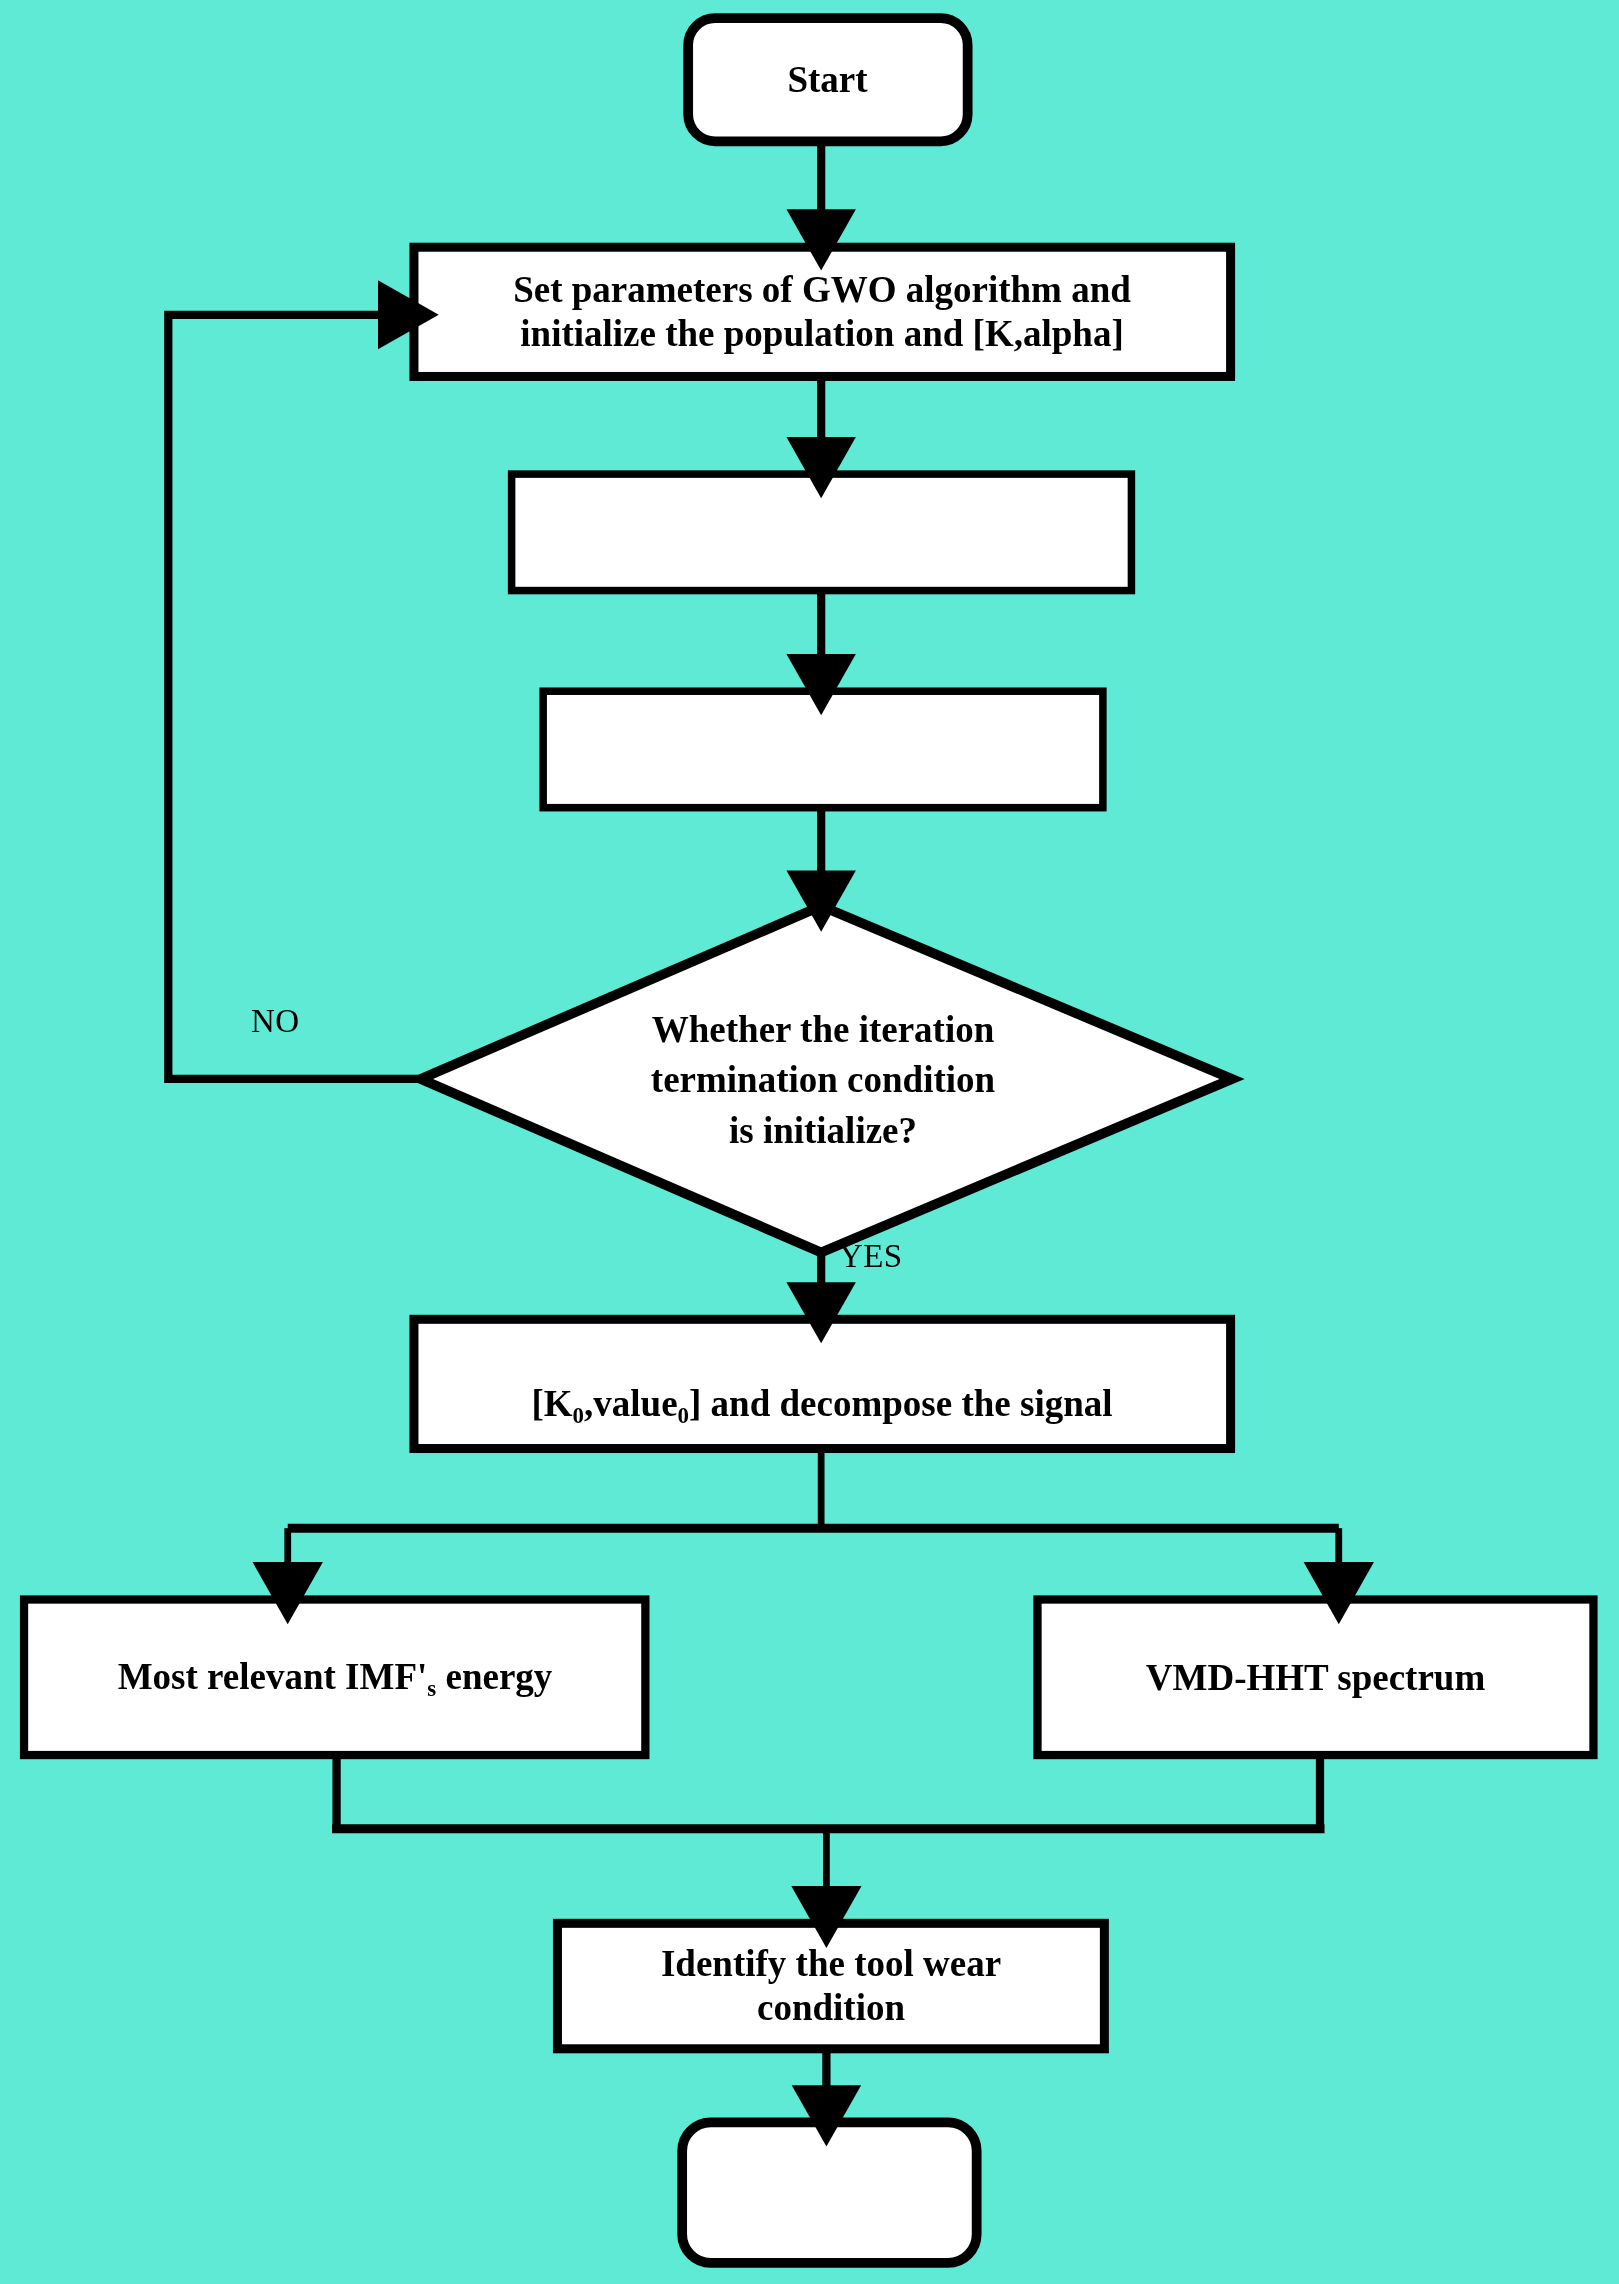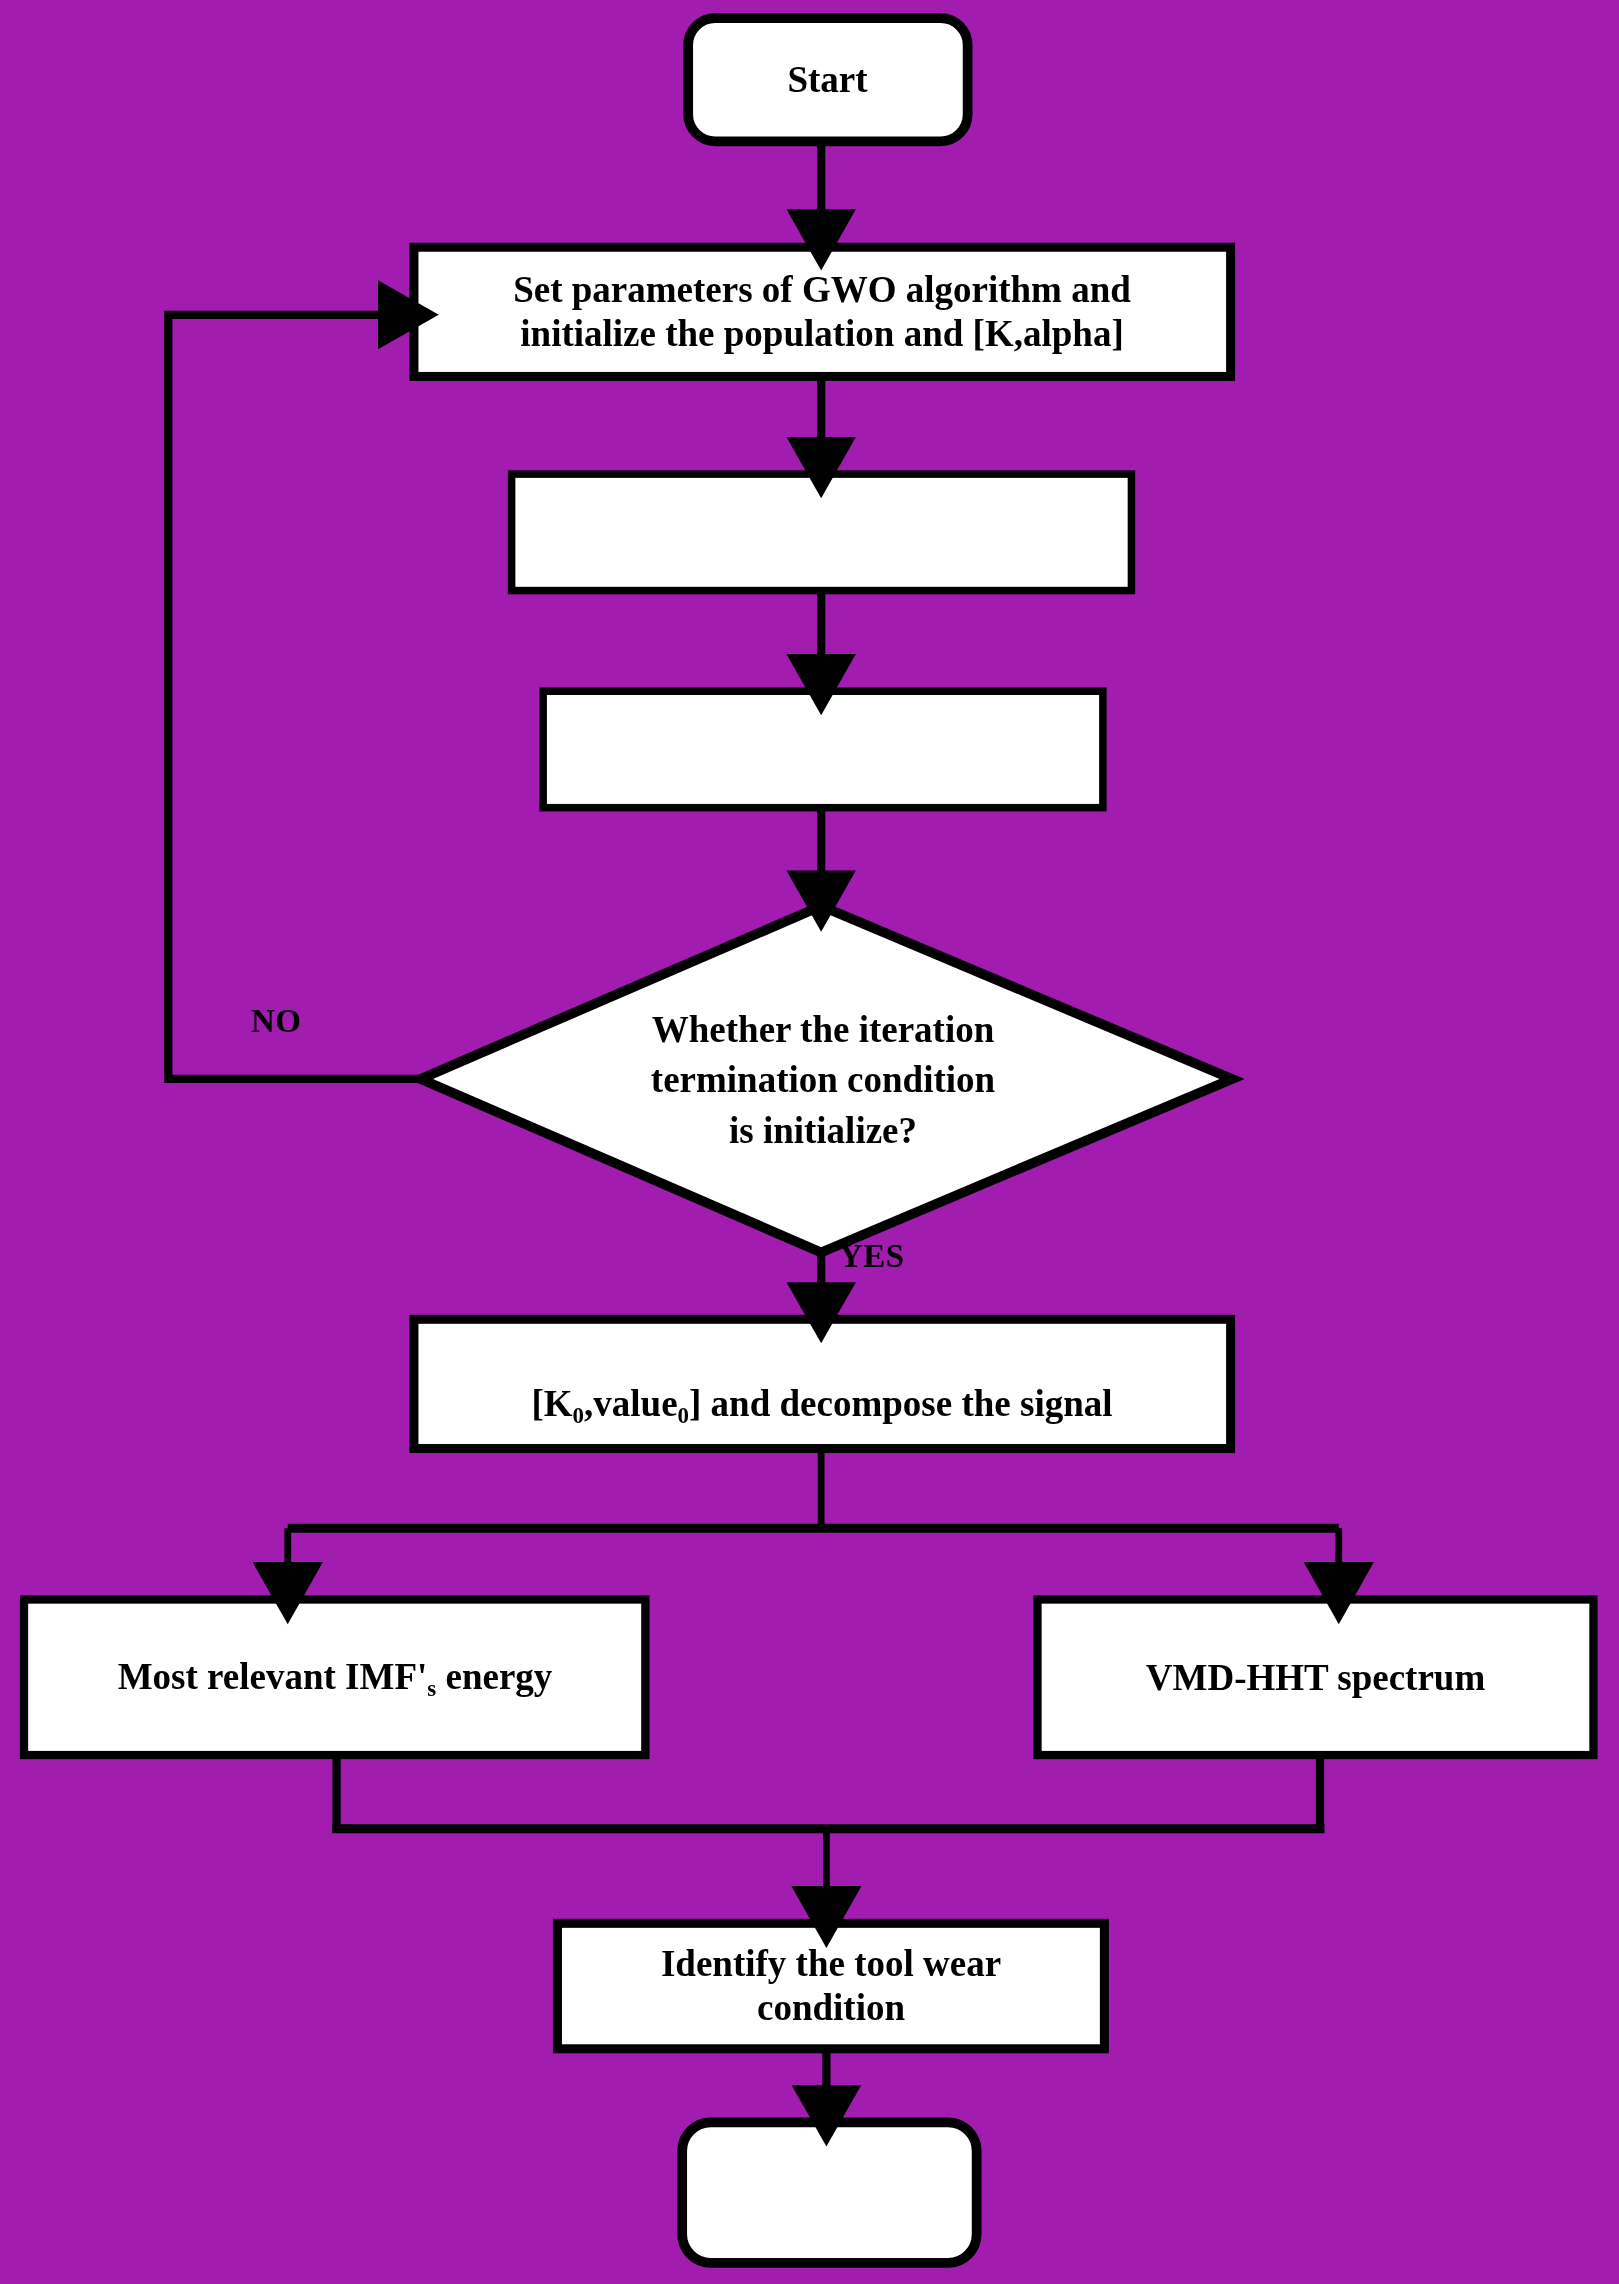--- a/index.html
+++ b/index.html
@@ -8,21 +8,21 @@
     padding: 0;
     background: #ffffff;
   }
   body {
     font-family: "Liberation Serif", "DejaVu Serif", serif;
   }
   #flowchart-root {
     position: relative;
     width: 1619px;
     height: 2284px;
-    background: #a21caf;
+    background: #5eead4;
     overflow: hidden;
   }
   #flow-svg {
     position: absolute;
     left: 0;
     top: 0;
     width: 1619px;
     height: 2284px;
   }
   .node-label {
@@ -35,21 +35,21 @@
     font-weight: bold;
     color: #000000;
     line-height: 1.18;
     box-sizing: border-box;
     pointer-events: none;
     white-space: pre-line;
   }
   .edge-label {
     position: absolute;
     font-family: "Liberation Serif", "DejaVu Serif", serif;
-    font-weight: bold;
+    font-weight: normal;
     color: #000000;
     font-size: 33px;
     letter-spacing: 0.4px;
   }
   .sub {
     font-size: 0.62em;
     vertical-align: -0.30em;
     font-weight: bold;
   }
 </style>

